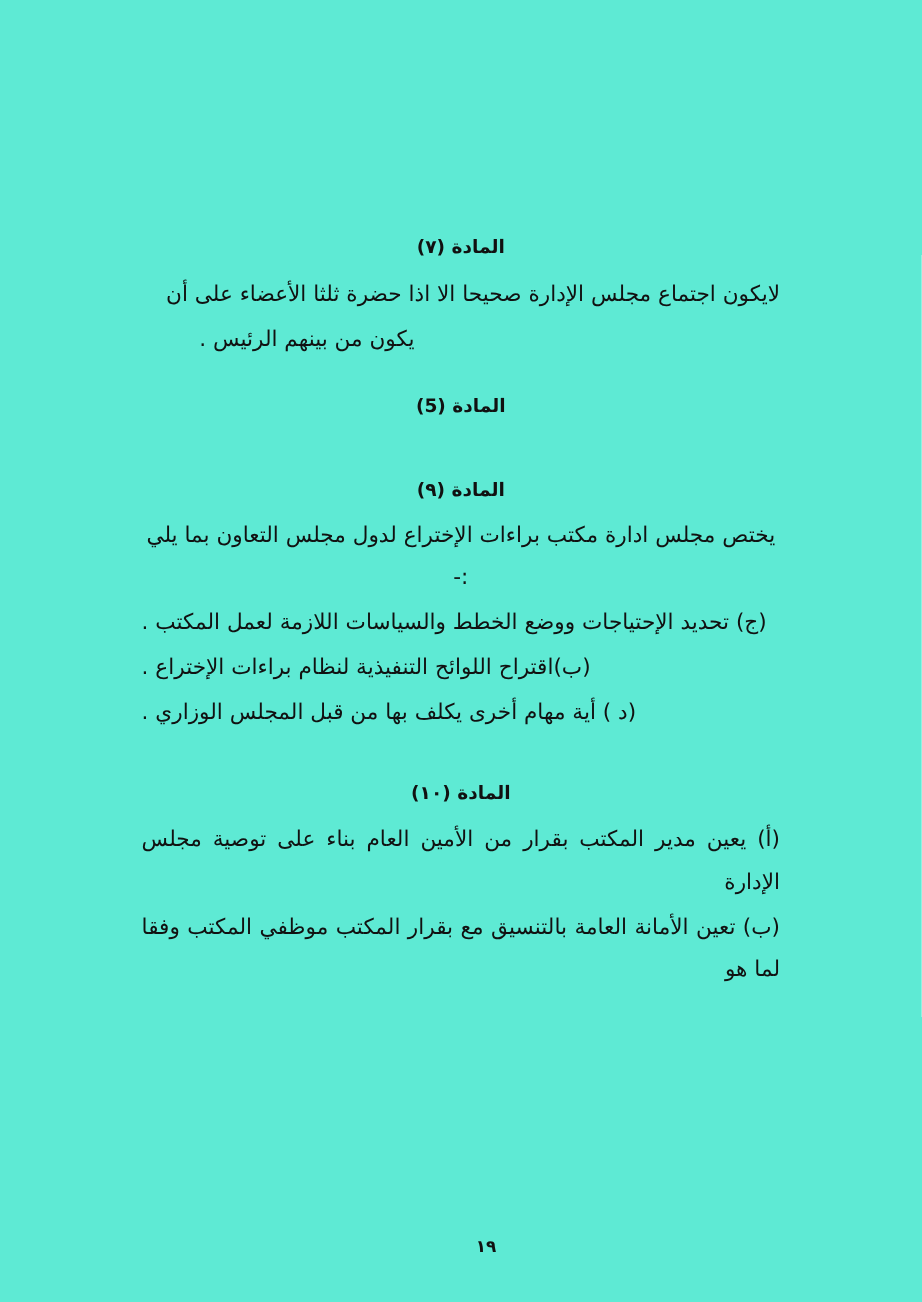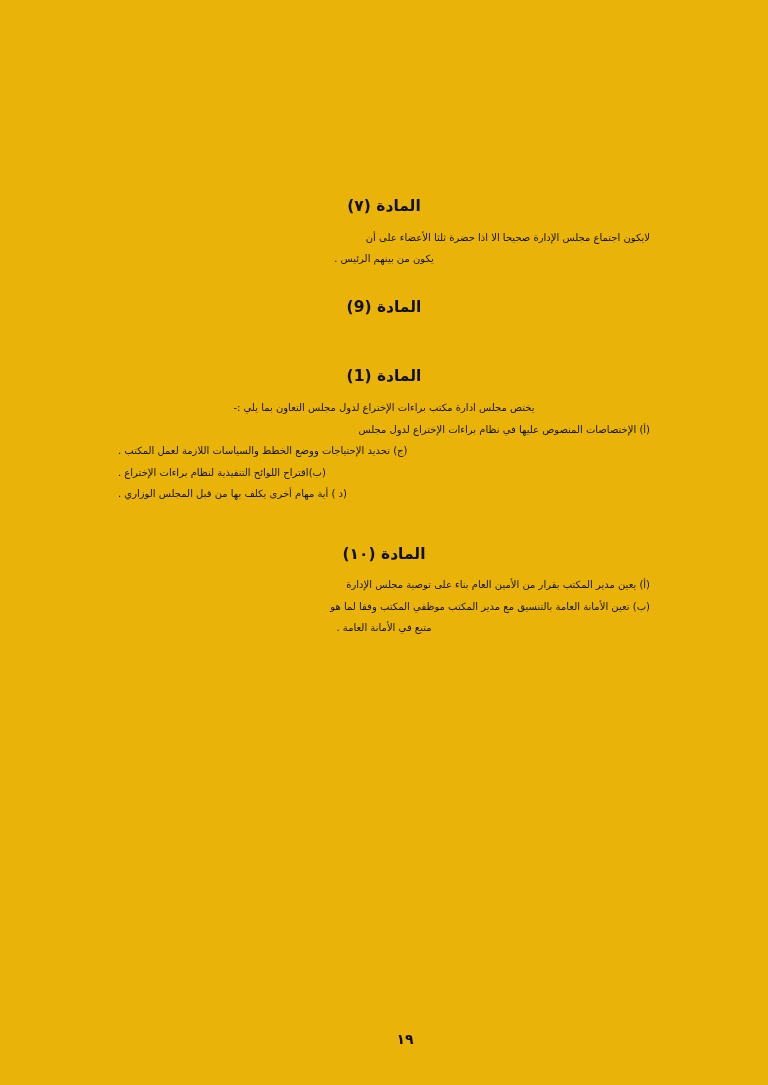--- a/index.html
+++ b/index.html
@@ -11,21 +11,21 @@
     width: 768px;
     height: 1085px;
     position: relative;
     font-family: "DejaVu Sans", "Liberation Sans", sans-serif;
     color: #111111;
     overflow: hidden;
   }
   .page {
     position: absolute;
     inset: 0;
-    background: #eab308;
+    background: #5eead4;
   }
   .content {
     position: absolute;
     top: 196px;
     left: 118px;
     width: 532px;
     direction: rtl;
     text-align: right;
   }
   .article {
@@ -33,31 +33,32 @@
   }
   .article-heading {
     text-align: center;
     font-size: 15.5px;
     font-weight: bold;
     letter-spacing: 0px;
     margin: 0 0 10px 0;
     line-height: 1.4;
   }
   .para {
-    font-size: 10px;
+    font-size: 18px;
     line-height: 1.95;
     margin: 0 0 2px 0;
     text-align: justify;
     text-justify: inter-word;
   }
   .para.c {
     text-align: center;
   }
   .para.l-indent {
-    text-align: center;
+    text-align: left;
+    margin-left: 48px;
   }
   .spacer-sm { height: 10px; }
   .spacer-md { height: 22px; }
   .spacer-lg { height: 30px; }
   .page-number {
     position: absolute;
     bottom: 38px;
     left: 0;
     width: 100%;
     text-align: center;
@@ -78,39 +79,37 @@
 
     <div class="article">
       <div class="article-heading">المادة (٧)</div>
       <div class="para">لايكون اجتماع مجلس الإدارة صحيحا الا اذا حضرة ثلثا الأعضاء على أن</div>
       <div class="para l-indent">يكون من بينهم الرئيس .</div>
     </div>
 
     <div class="spacer-sm"></div>
 
     <div class="article">
-      <div class="article-heading">المادة (9)</div>
+      <div class="article-heading">المادة (5)</div>
     </div>
 
     <div class="spacer-lg"></div>
 
     <div class="article art9">
-      <div class="article-heading">المادة (1)</div>
+      <div class="article-heading">المادة (٩)</div>
       <div class="para c">يختص مجلس ادارة مكتب براءات الإختراع لدول مجلس التعاون بما يلي :-</div>
-      <div class="para sub-a">(أ) الإختصاصات المنصوص عليها في نظام براءات الإختراع لدول مجلس</div>
       <div class="para sub-c">(ج) تحديد الإحتياجات ووضع الخطط والسياسات اللازمة لعمل المكتب .</div>
       <div class="para sub-b">(ب)اقتراح اللوائح التنفيذية لنظام براءات الإختراع .</div>
       <div class="para sub-d">(د ) أية مهام أخرى يكلف بها من قبل  المجلس الوزاري .</div>
     </div>
 
     <div class="spacer-md"></div>
 
     <div class="article">
       <div class="article-heading">المادة (١٠)</div>
       <div class="para">(أ) يعين مدير المكتب بقرار من الأمين العام بناء على توصية مجلس الإدارة</div>
-      <div class="para">(ب) تعين الأمانة العامة بالتنسيق مع مدير المكتب موظفي المكتب وفقا لما هو</div>
-      <div class="para l-indent">متبع في الأمانة العامة .</div>
+      <div class="para">(ب) تعين الأمانة العامة بالتنسيق مع بقرار المكتب موظفي المكتب وفقا لما هو</div>
     </div>
 
   </div>
 
   <div class="page-number">١٩</div>
 </div>
 
 </body></html>

